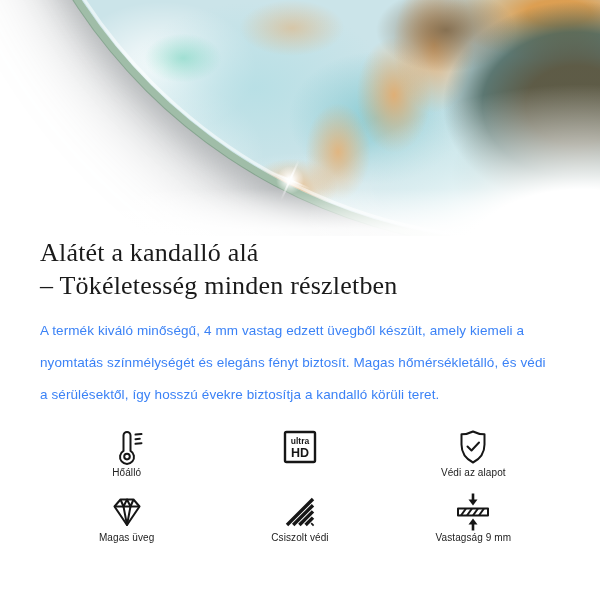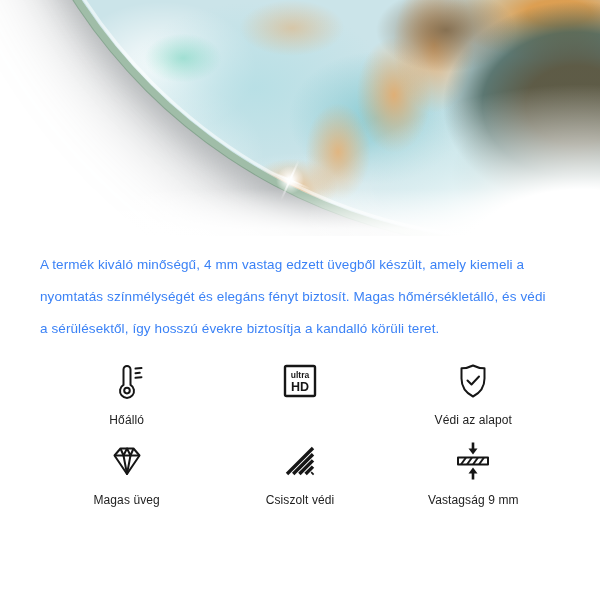--- a/index.html
+++ b/index.html
@@ -66,32 +66,36 @@
   .desc{
     margin:13px 0 8px;font-size:13.5px;line-height:32px;color:#3b82f6;
     max-width:516px;letter-spacing:0.1px;
   }
 
   
   .features{margin-top:16px;display:grid;grid-template-columns:repeat(3,1fr);row-gap:14px;}
   .feature{display:flex;flex-direction:column;align-items:center;text-align:center;}
   .icon-wrap{height:40px;display:flex;align-items:center;justify-content:flex-end;}
   .feature svg{width:40px;height:40px;display:block;}
-  .feature .label{margin-top:12px;font-size:12px;color:#222222;letter-spacing:0.1px;}
+  .feature .label{margin-top:0;font-size:10px;color:#222222;letter-spacing:0.1px;}
 </style>
 </head>
 <body>
 
 <div class="hero">
   <div class="glass-disc"></div>
   <div class="sparkle"></div>
   <div class="hero-fade"></div>
 </div>
 
 <div class="content">
+  <h1>
+    <span>Alátét a kandalló alá</span>
+    <span>– Tökéletesség minden részletben</span>
+  </h1>
 
   <p class="desc">A termék kiváló minőségű, 4 mm vastag edzett üvegből készült, amely kiemeli a nyomtatás színmélységét és elegáns fényt biztosít. Magas hőmérsékletálló, és védi a sérülésektől, így hosszú évekre biztosítja a kandalló körüli teret.</p>
 
   <div class="features">
 
     <div class="feature">
       <div class="icon-wrap">
         <svg viewBox="0 0 40 40" fill="none" stroke="#161616" stroke-width="2" stroke-linejoin="round">
           <path d="M23.5 23.9 a7 7 0 1 1 -7 0 V8.5 a3.5 3.5 0 0 1 7 0 Z"></path>
           <circle cx="20" cy="29.6" r="2.8"></circle>

